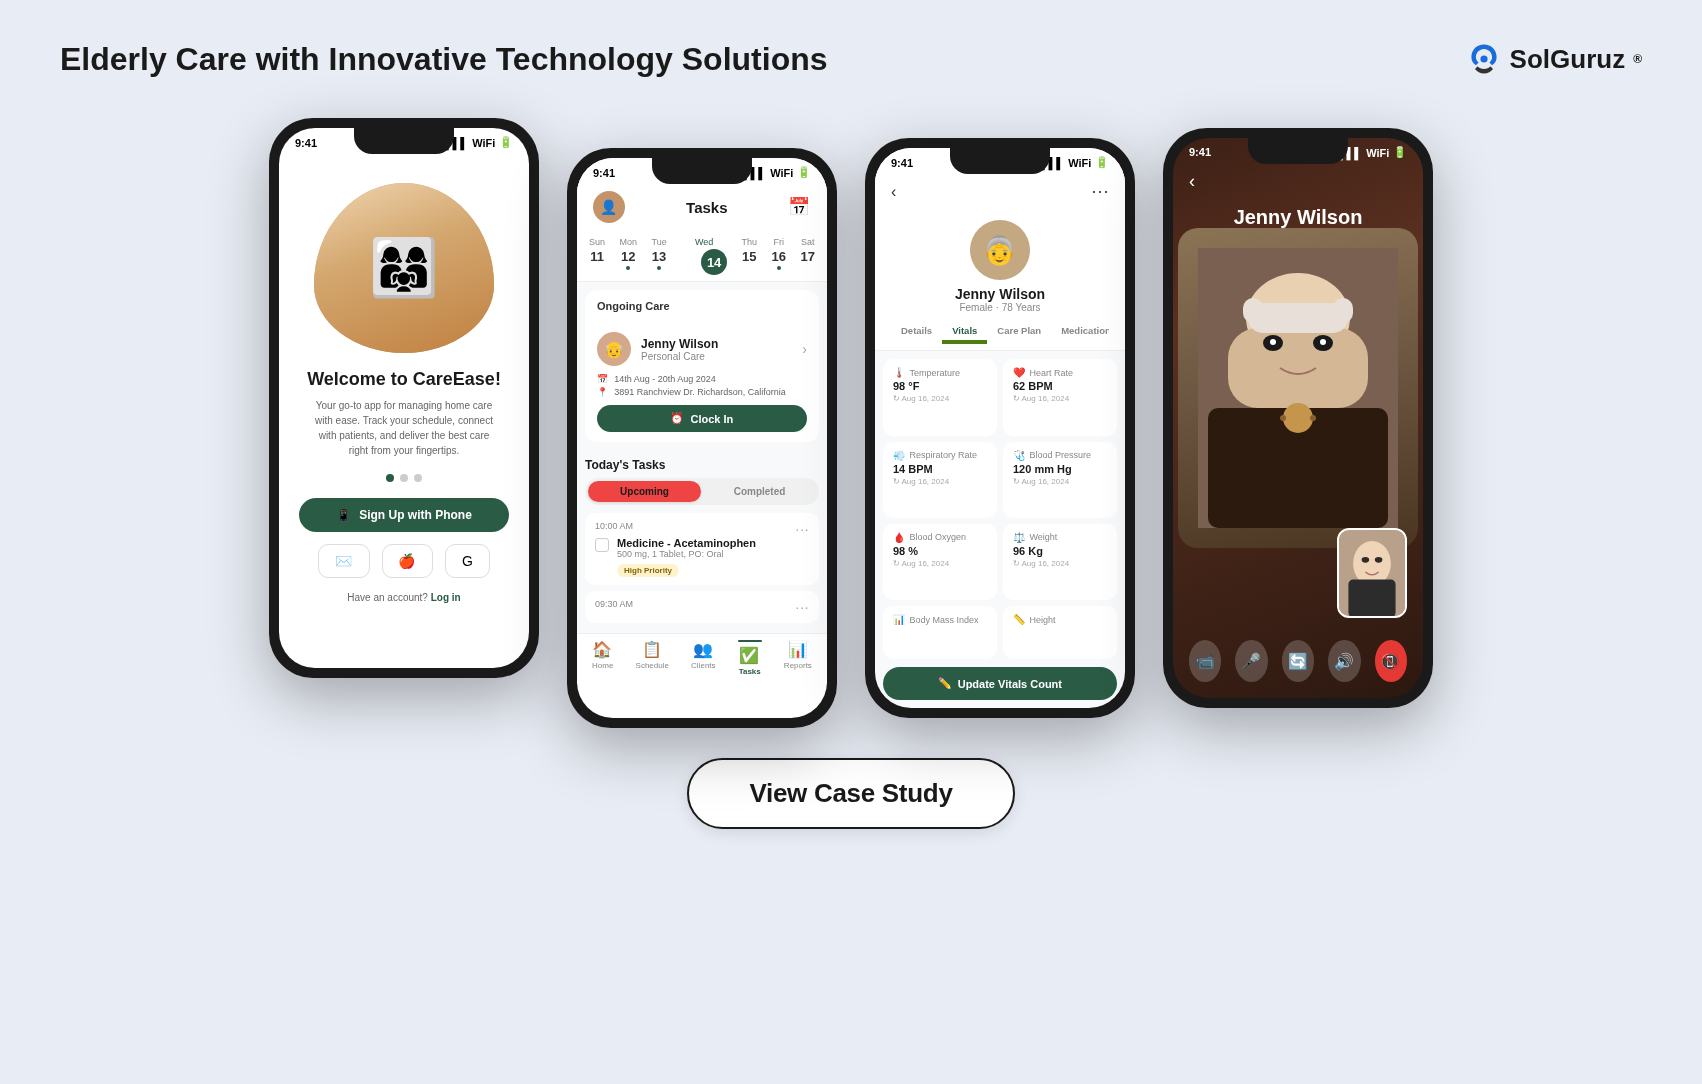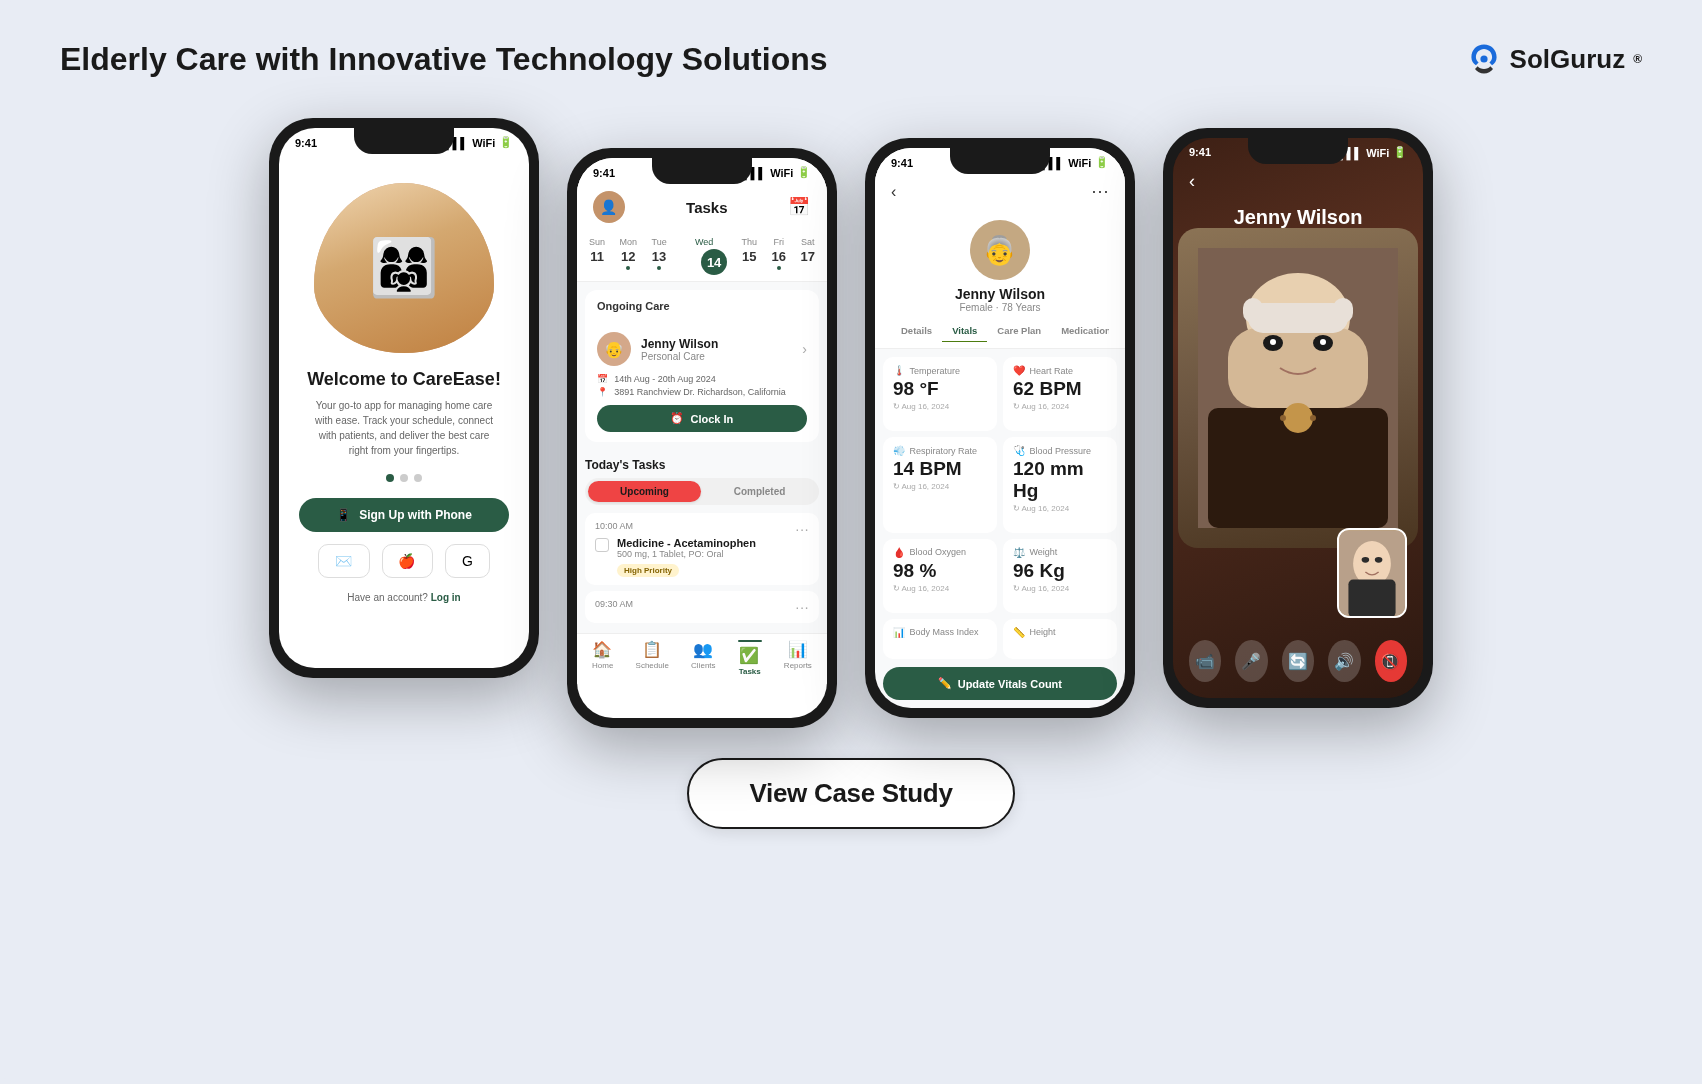--- a/index.html
+++ b/index.html
@@ -427,21 +427,21 @@
       font-size: 9.5px;
       font-weight: 600;
       padding: 4px 10px;
       color: #888;
       cursor: pointer;
       white-space: nowrap;
       border-bottom: 2px solid transparent;
     }
     .vitals-tab-active {
       color: #2a5c45;
-      border-bottom: 1px solid #4d7c0f;
+      border-bottom: 4px solid #4d7c0f;
     }
     .vitals-grid {
       display: grid;
       grid-template-columns: 1fr 1fr;
       gap: 6px;
       padding: 8px;
       flex: 1;
       overflow-y: auto;
     }
     .vital-card {
@@ -450,21 +450,21 @@
       padding: 8px 10px;
     }
     .vital-label-row {
       display: flex;
       align-items: center;
       gap: 4px;
       margin-bottom: 2px;
     }
     .vital-icon { font-size: 10px; }
     .vital-label { font-size: 9px; color: #888; font-weight: 500; }
-    .vital-value { font-size: 19px; font-weight: 700; color: #1a1a1a; }
+    .vital-value { font-size: 11px; font-weight: 700; color: #1a1a1a; }
     .vital-date { font-size: 8px; color: #aaa; margin-top: 2px; }
     .update-btn {
       background: #2a5c45;
       color: white;
       border: none;
       border-radius: 20px;
       padding: 10px 0;
       width: calc(100% - 16px);
       margin: 0 8px 8px;
       font-size: 11px;

